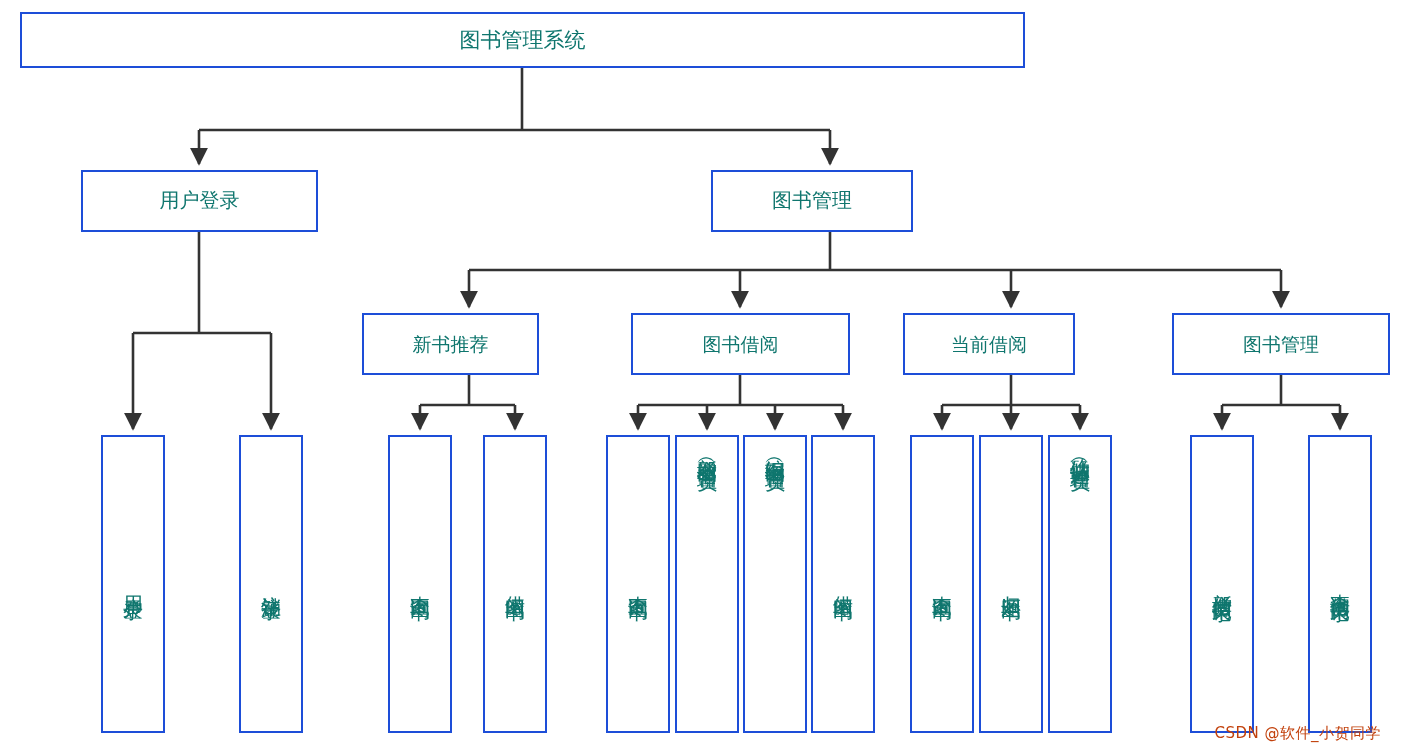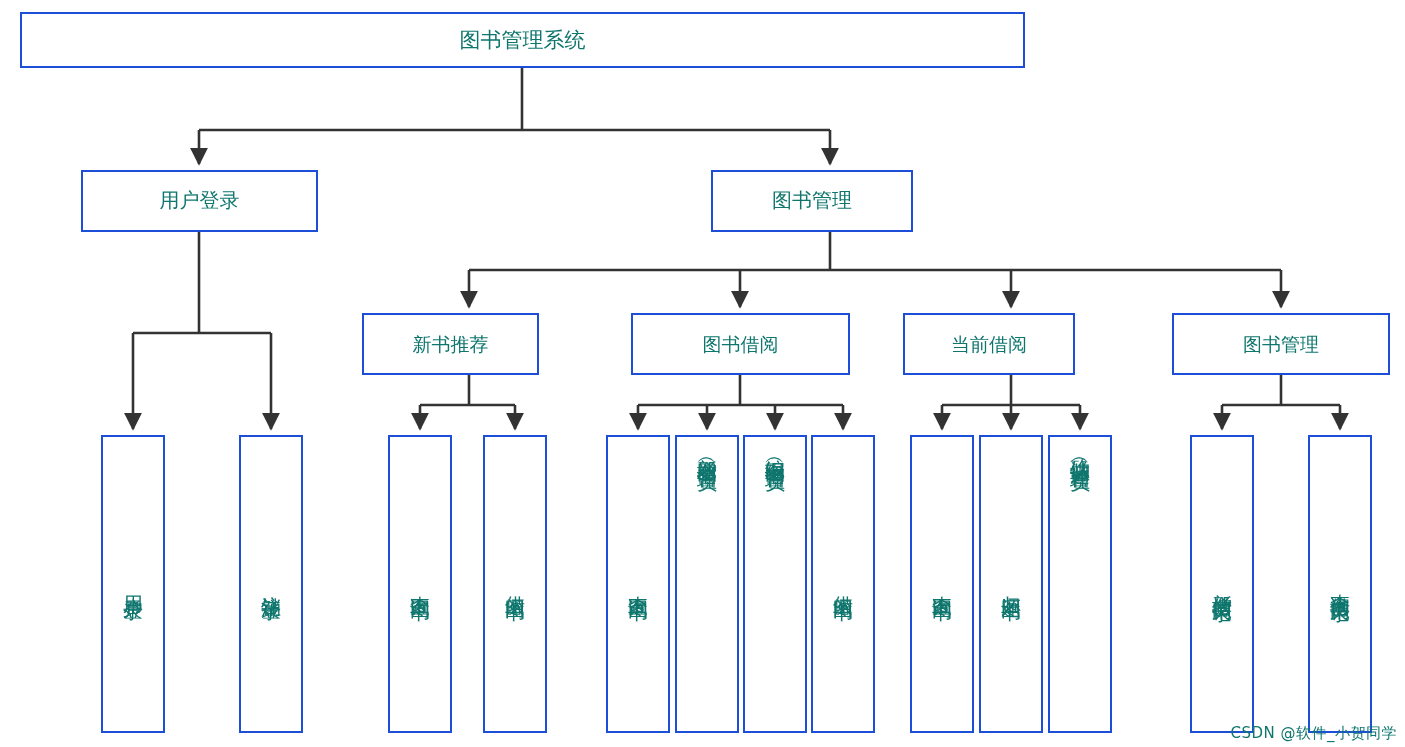--- a/index.html
+++ b/index.html
@@ -55,24 +55,24 @@
     font-size: 20px;
     letter-spacing: 2px;
     line-height: 1.05;
   }
   .node.leaf.centered {
     align-items: center;
     padding-top: 0;
   }
   #watermark {
     position: absolute;
-    right: 8px;
+    right: 24px;
     bottom: 4px;
     font-size: 15px;
-    color: #0f766e;
+    color: #c2410c;
     letter-spacing: 0.5px;
     z-index: 5;
     white-space: nowrap;
   }
 </style>
 </head>
 <body>
 
 <div id="diagram-root">
 

